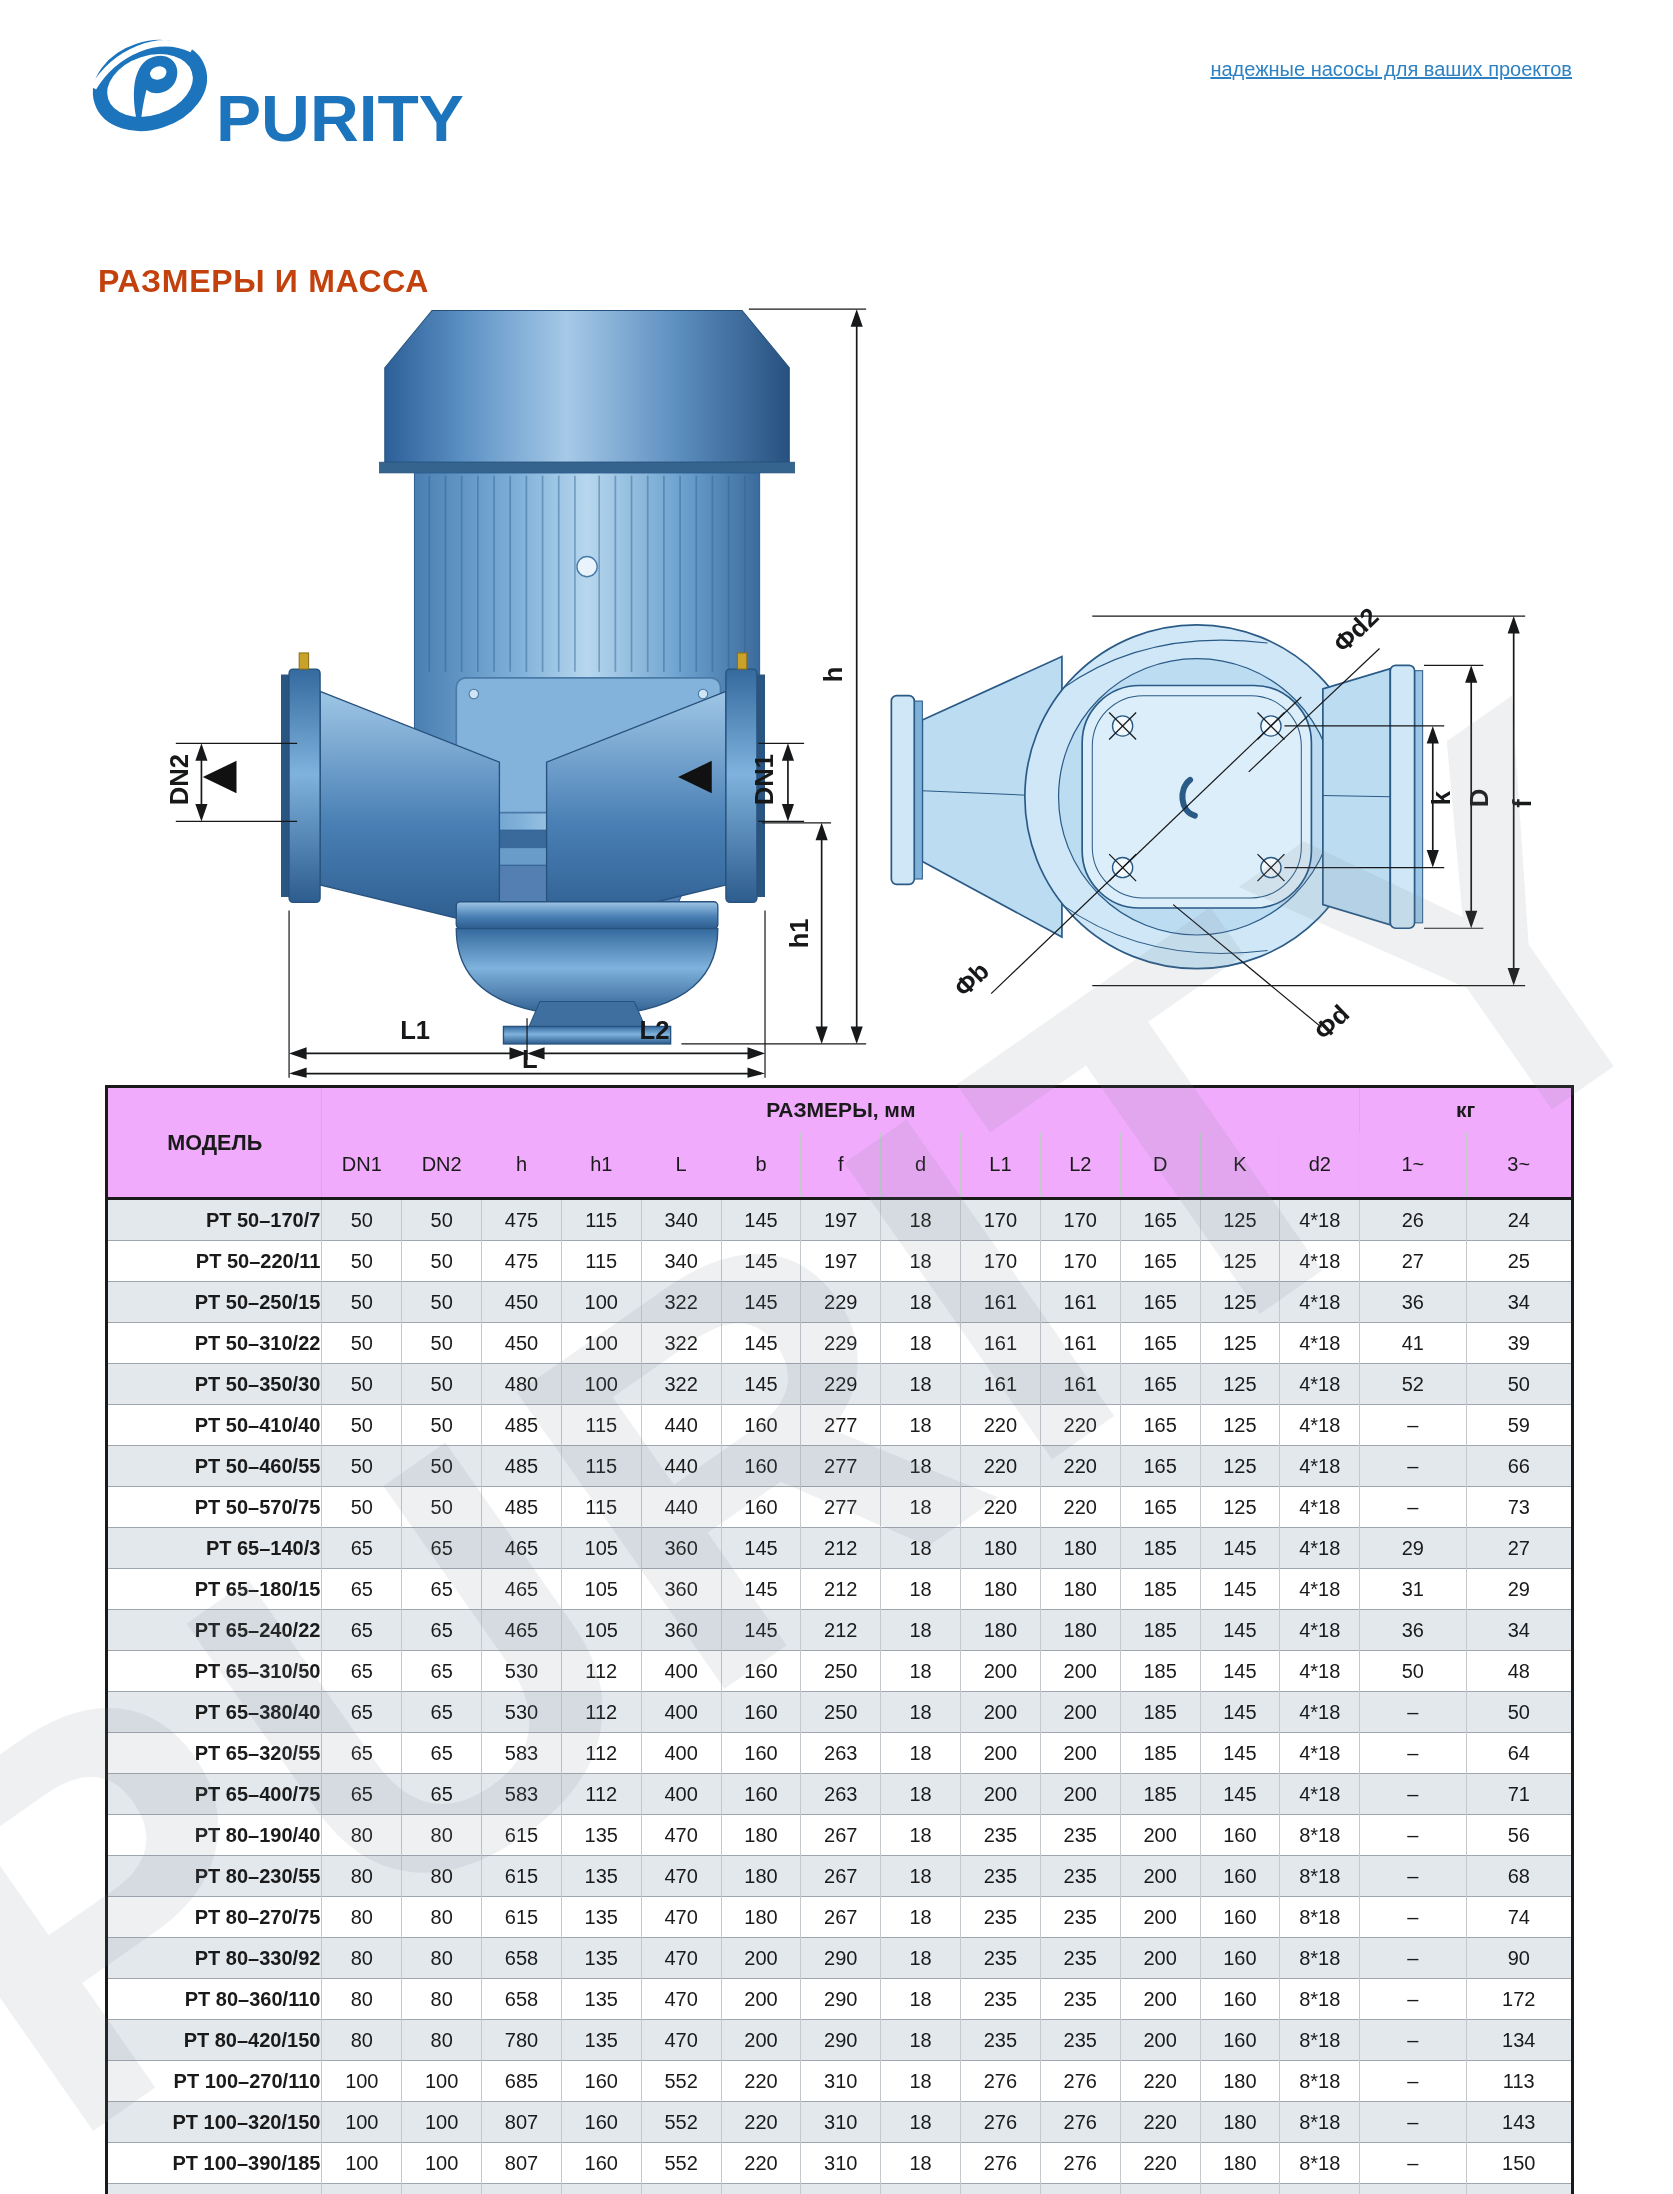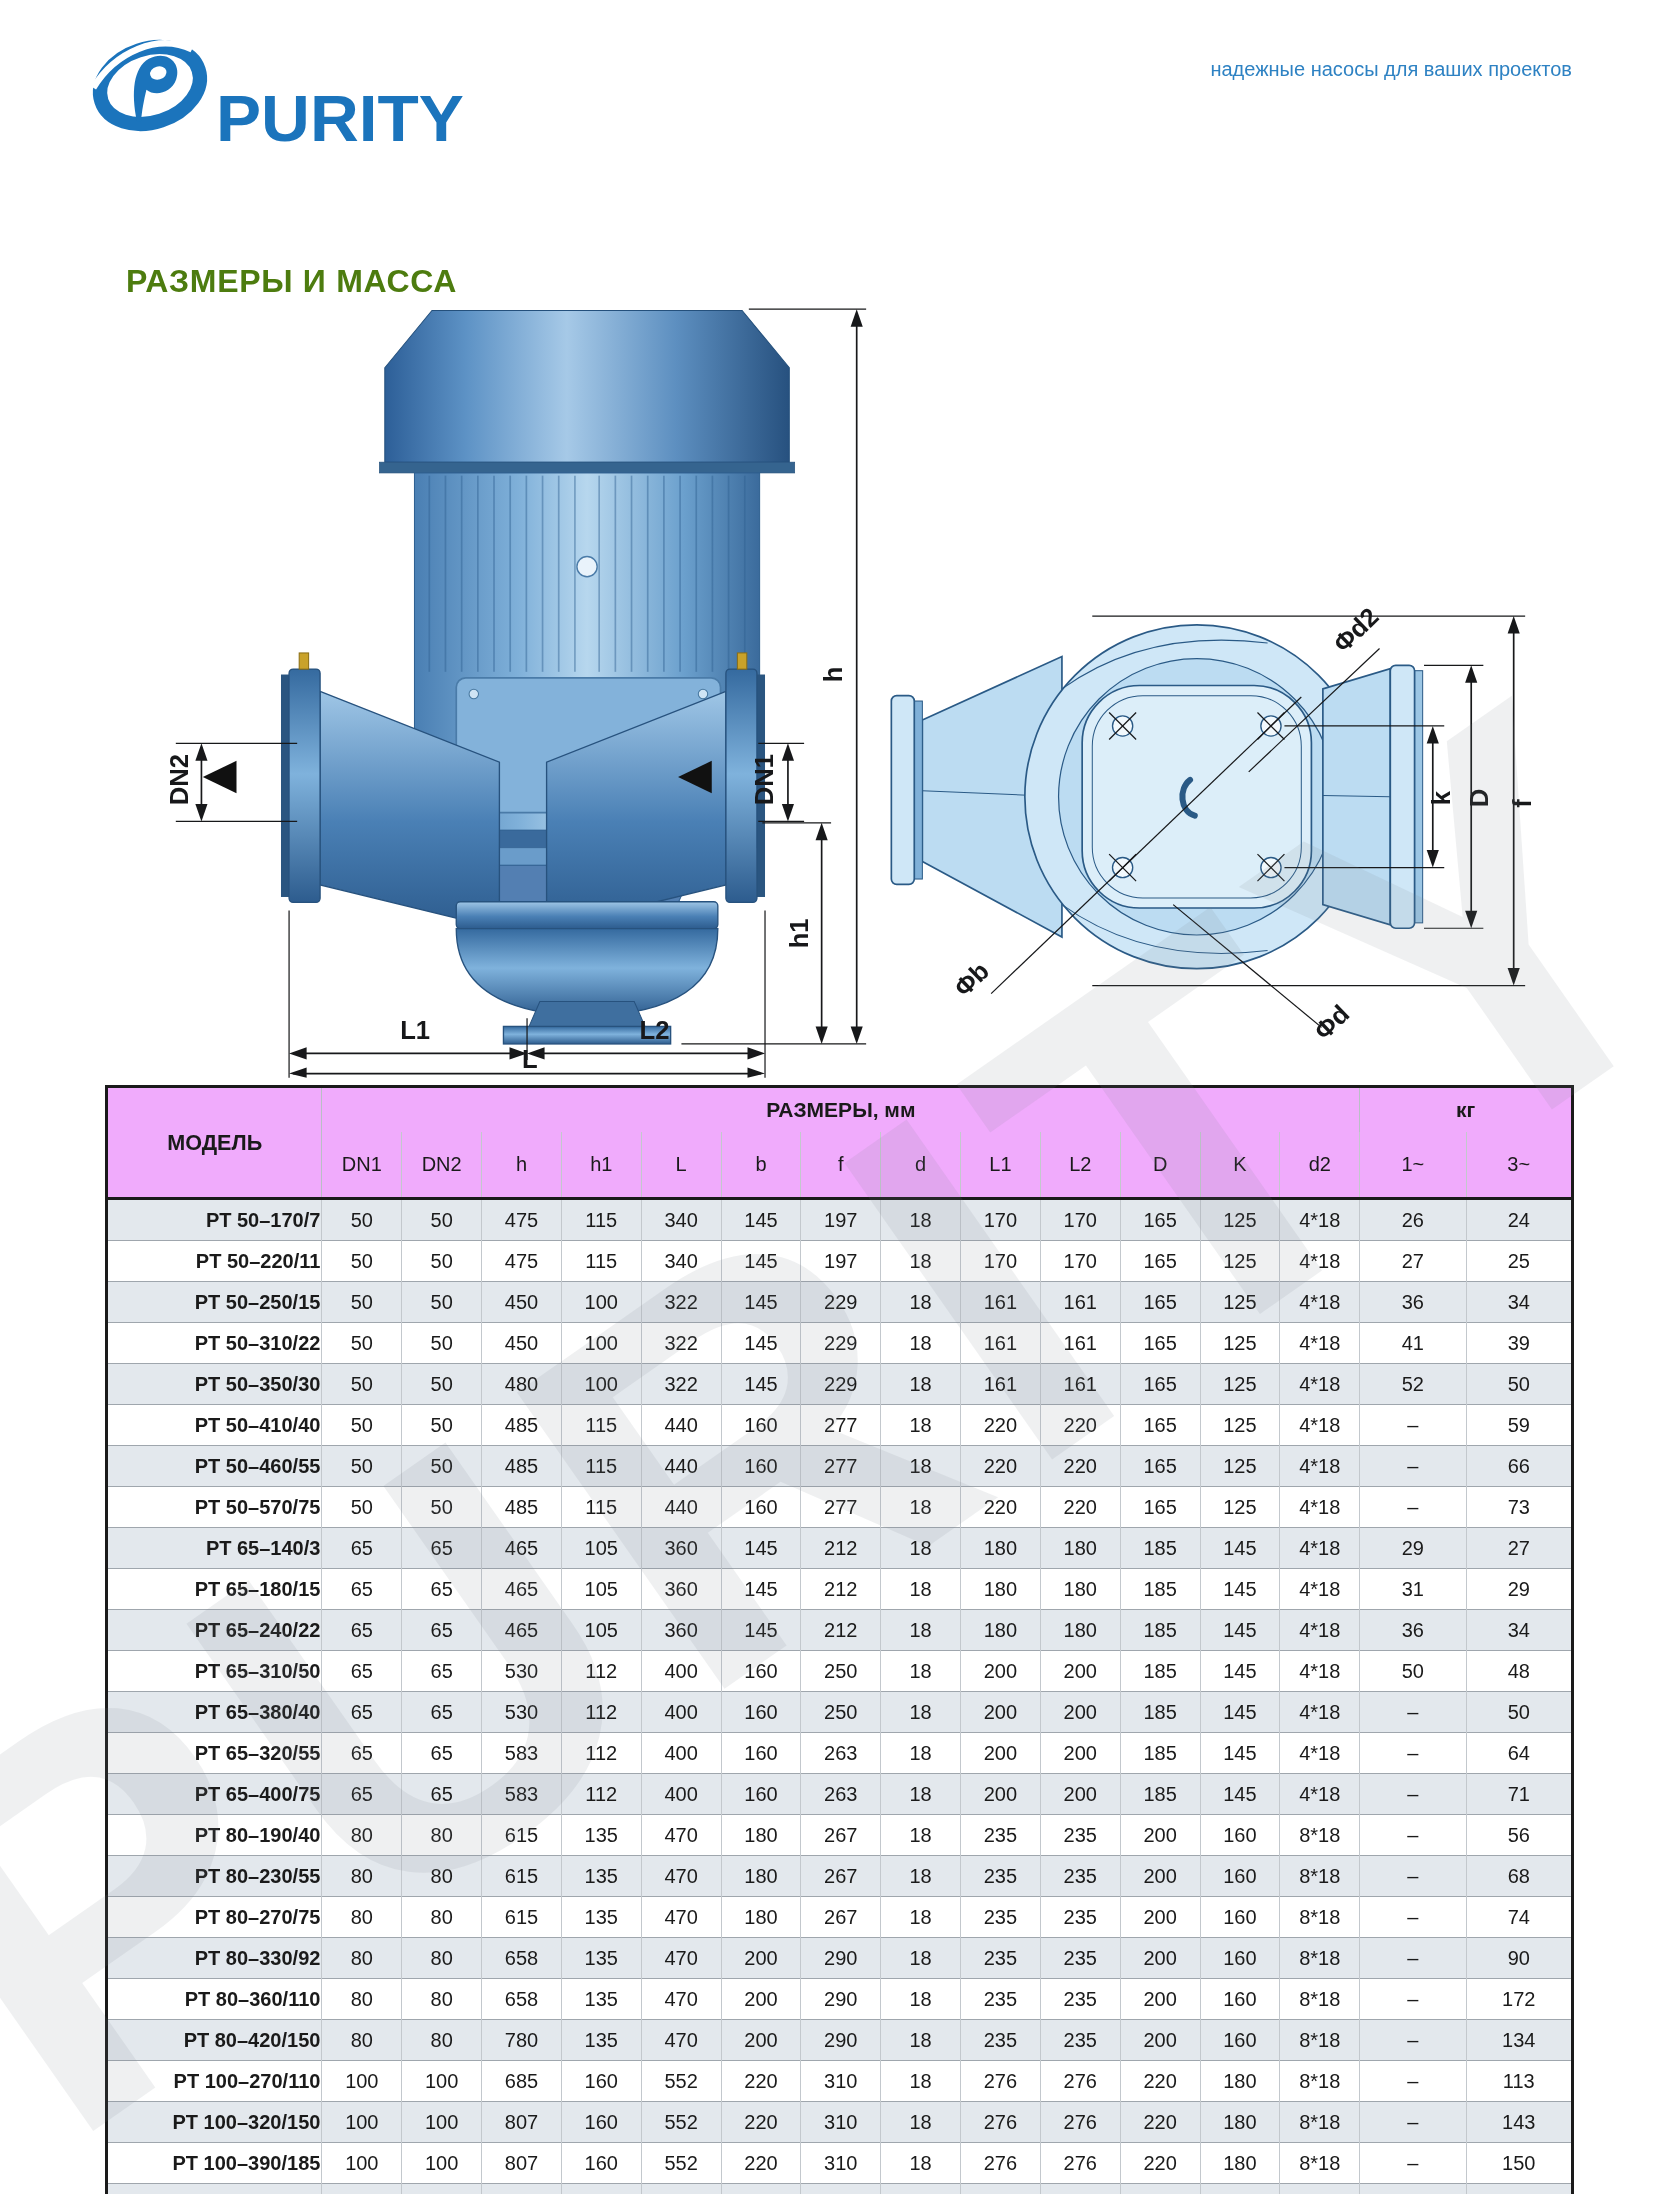--- a/index.html
+++ b/index.html
@@ -5,24 +5,24 @@
   html,body{margin:0;padding:0;background:#fff;}
   .page{position:relative;width:1674px;height:2194px;background:#fff;overflow:hidden;
         font-family:"Liberation Sans",sans-serif;color:#1a1a1a;}
 
   
   .logo{position:absolute;left:84px;top:35px;width:378px;height:101px;}
   .logo svg{position:absolute;left:0;top:0;}
   .logo-text{position:absolute;left:132px;top:46px;font-size:65px;font-weight:800;
              color:#1b74bc;letter-spacing:0px;transform:scaleX(1.04);transform-origin:left;
              font-family:"Liberation Sans",sans-serif;}
-  .tagline{position:absolute;right:102px;top:58px;font-size:20px;color:#2e82c3;}
+  .tagline{position:absolute;right:102px;top:58px;font-size:20px;color:#2e82c3;text-decoration:underline;}
 
   .section-title{position:absolute;left:98px;top:263px;font-size:32px;font-weight:bold;
-                 color:#4d7c0f;letter-spacing:0.7px;margin-left:28px;}
+                 color:#c2410c;letter-spacing:0.7px;}
 
   
   .drawing-left{position:absolute;left:162px;top:297px;}
   .drawing-right{position:absolute;left:890px;top:581px;}
   .dimtext{font-family:"Liberation Sans",sans-serif;font-weight:bold;font-size:38px;fill:#17181a;}
   .dimline{stroke:#17181a;stroke-width:2.5;fill:none;}
   .thin{stroke:#17181a;stroke-width:1.8;fill:none;}
 
   
   .watermark{position:absolute;left:-40px;top:1700px;font-size:526px;font-weight:800;

